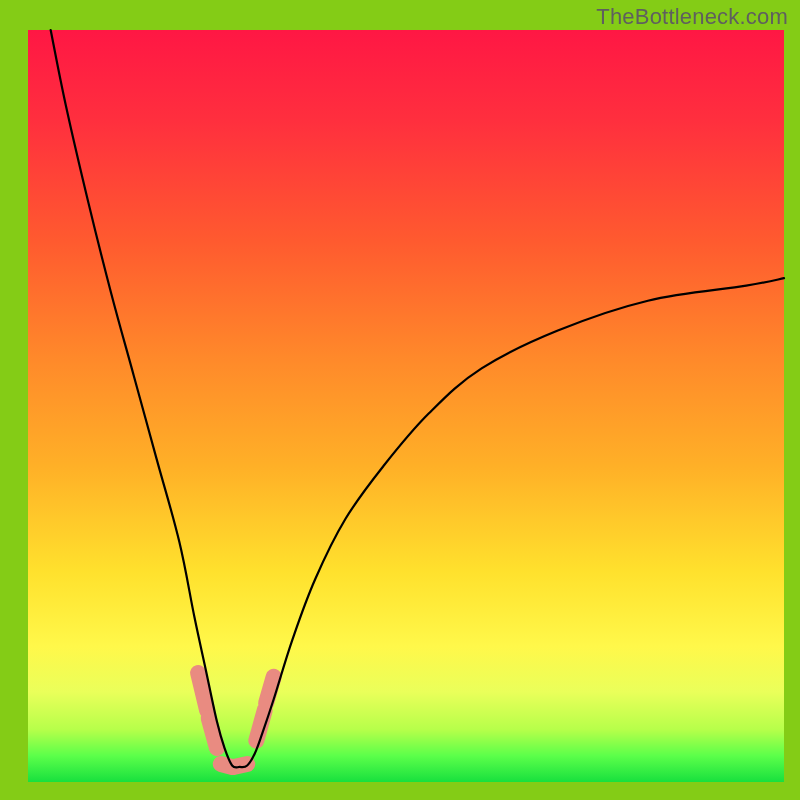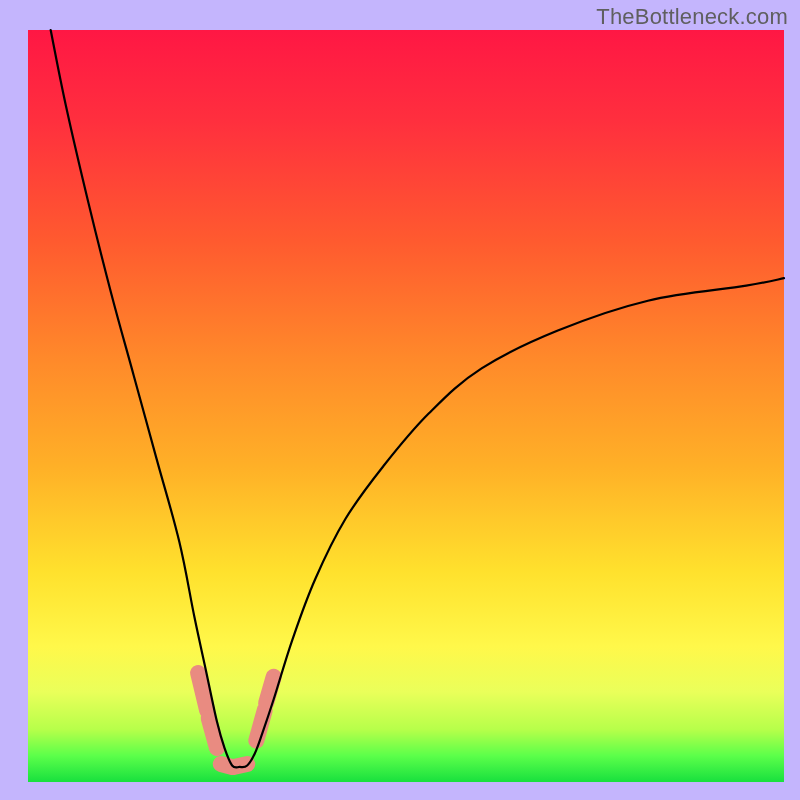--- a/index.html
+++ b/index.html
@@ -8,21 +8,21 @@
     width: 800px;
     height: 800px;
     overflow: hidden;
     font-family: Arial, Helvetica, sans-serif;
     background: #000;
   }
   .stage {
     position: relative;
     width: 800px;
     height: 800px;
-    background: #c4b5fd;
+    background: #84cc16;
   }
   .watermark {
     position: absolute;
     top: 4px;
     right: 12px;
     color: #5f5f5f;
     font-size: 22px;
     font-weight: 400;
     letter-spacing: 0.2px;
     z-index: 50;

